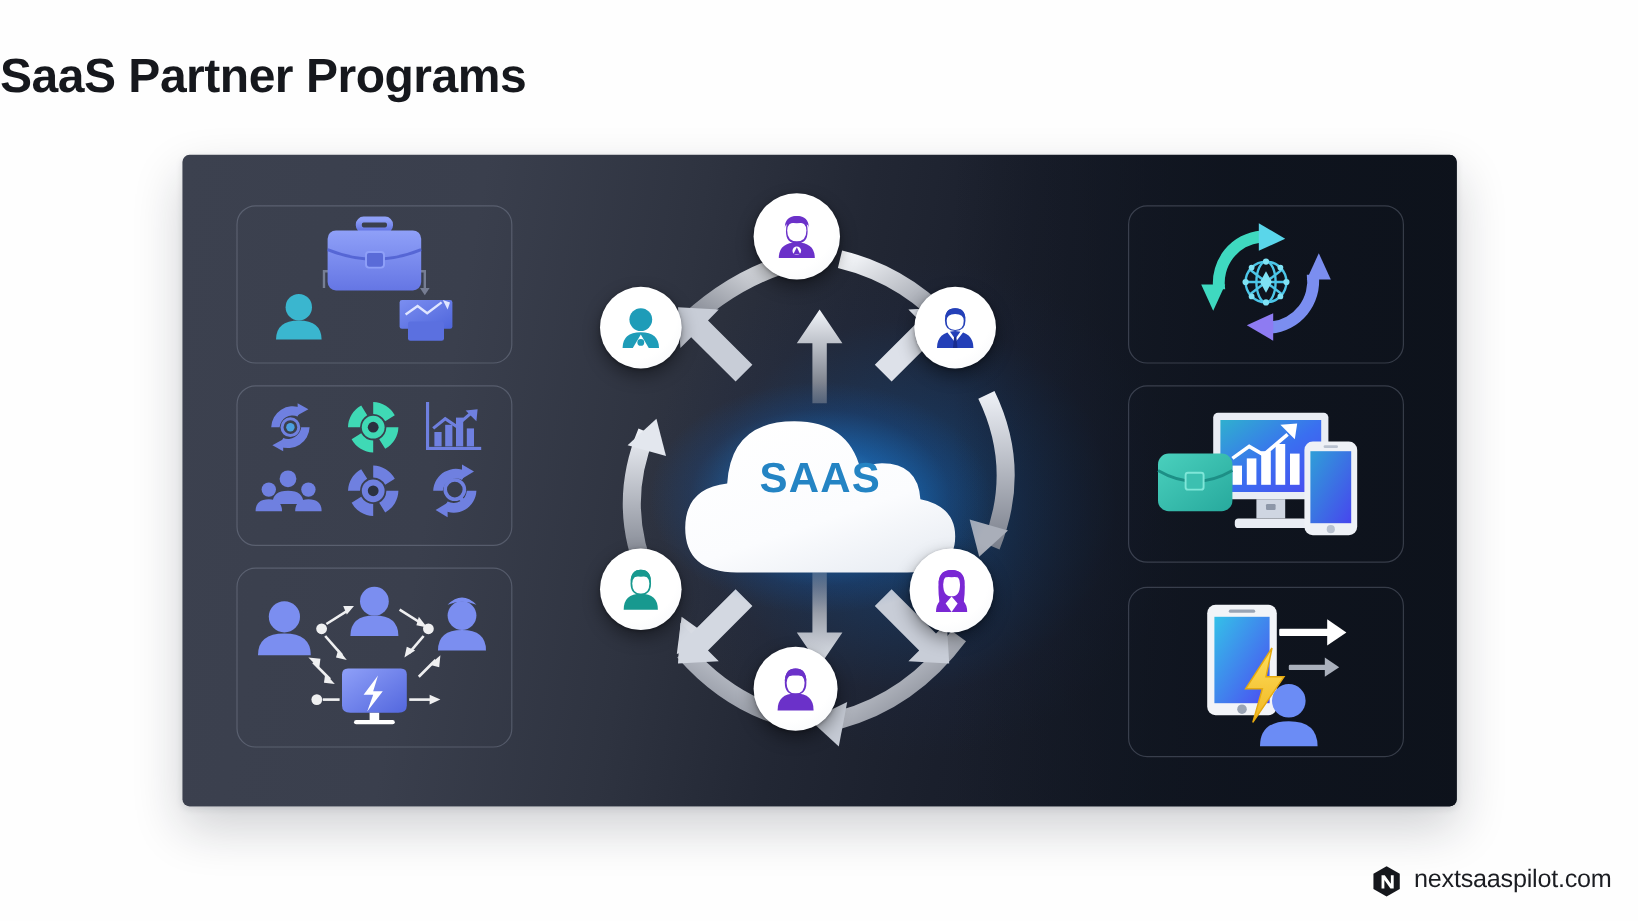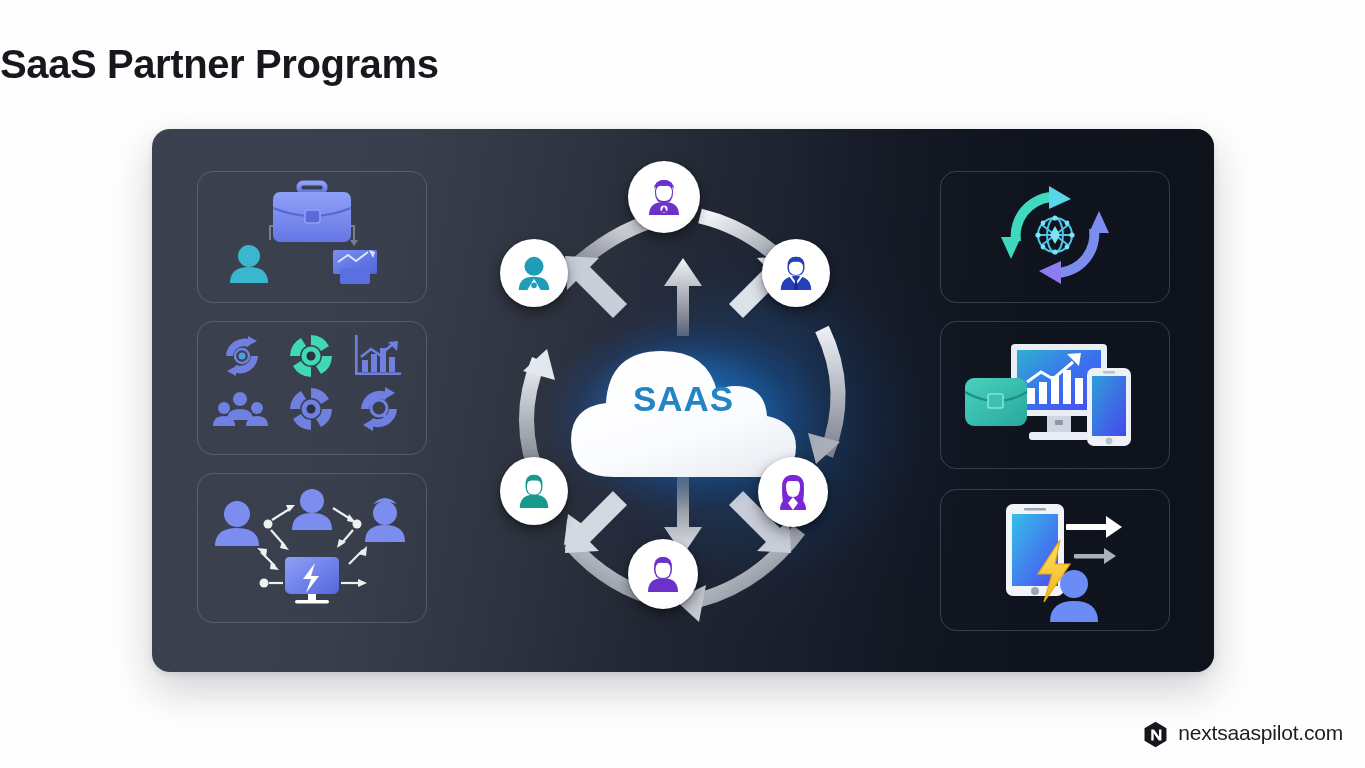--- a/index.html
+++ b/index.html
@@ -18,21 +18,21 @@
     text-align: left;
     font-size: 40px; font-weight: 700; letter-spacing: -0.4px;
     color: #16181d;
     font-family: "Liberation Sans", sans-serif;
   }
 
   
   .card {
     position: absolute; left: 152px; top: 129px;
     width: 1062px; height: 543px;
-    border-radius: 18px;
+    border-radius: 6px;
     overflow: hidden;
     background: linear-gradient(100deg,
         #3c414f 0%, #3a3f4d 22%,
         #2e3340 38%, #222734 50%,
         #1a1f2c 62%, #141a26 78%, #121723 100%);
     box-shadow: 0 18px 42px rgba(20,25,40,0.20), 0 2px 6px rgba(20,25,40,0.10);
   }
   
   .card-center-glow {
     position: absolute; left: 300px; top: -40px;

